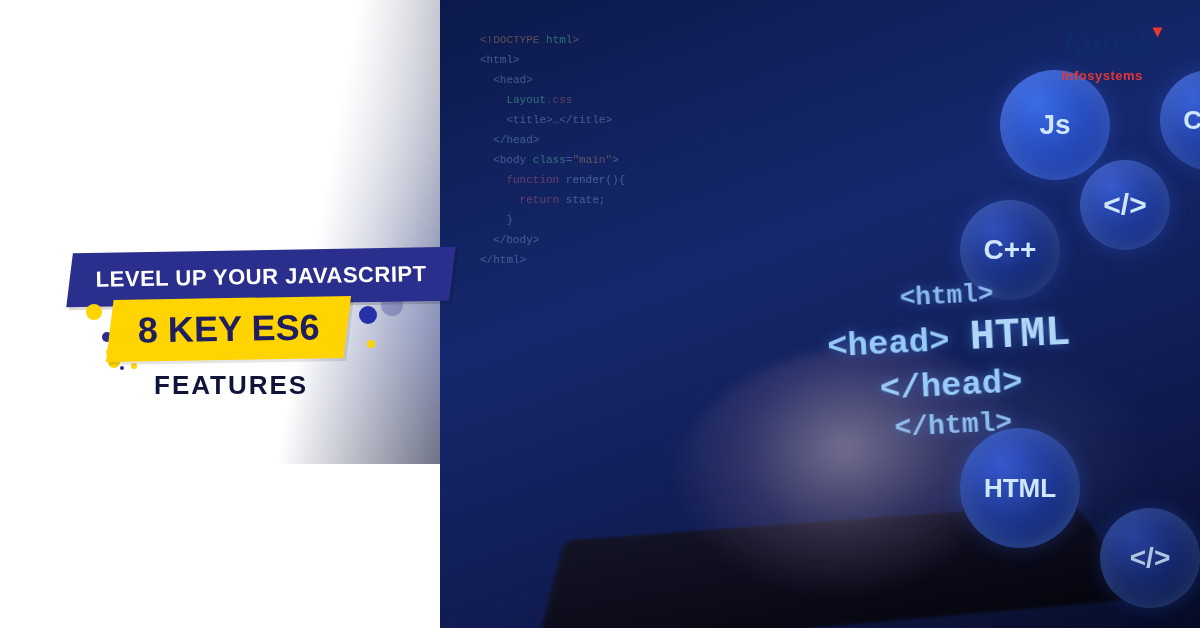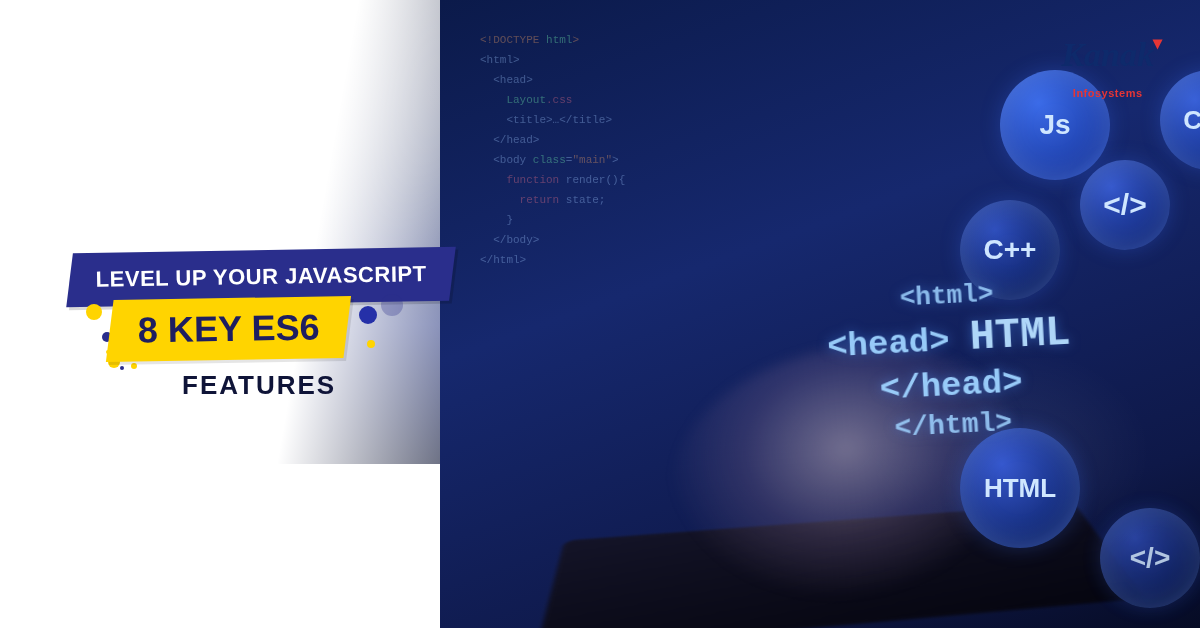--- a/index.html
+++ b/index.html
@@ -114,46 +114,46 @@
     font-size: 36px;
     padding: 10px 28px;
     transform: skewX(-8deg) rotate(-1deg);
     box-shadow: 3px 3px 0 rgba(0,0,0,0.1);
     position: relative;
     z-index: 2;
   }
   .bar-mid span { display:inline-block; transform: skewX(8deg); }
   .features {
     margin-top: 10px;
-    margin-left: 112px;
+    margin-left: 84px;
     color: #0f1438;
     font-weight: 900;
     letter-spacing: 2px;
     font-size: 26px;
   }
   .dot { position:absolute; border-radius:50%; }
   .dot.d1 { width:16px;height:16px; background:#ffd400; left:-24px; top:6px; }
   .dot.d2 { width:10px;height:10px; background:#2a2e8c; left:-8px; top:34px; }
   .dot.d3 { width:18px;height:18px; background:#2530a8; right:-30px; top:8px; }
   .dot.d4 { width:22px;height:22px; background:rgba(42,46,140,0.3); right:-56px; top:-4px; }
   .dot.d5 { width:8px;height:8px; background:#ffd400; right:-28px; top:42px; }
   .splat {
     position:absolute; left:-6px; bottom:-14px; width:40px; height:30px; z-index:1;
   }
 
   
   .logo {
     position: absolute;
-    top: 38px; right: 46px;
-    text-align: center;
+    top: 26px; right: 46px;
+    text-align: left;
     line-height: 1;
   }
   .logo .line1 { font-family: Georgia, 'Times New Roman', serif; font-style: italic; font-weight: 700; color:#0e2a6b; font-size: 34px; position:relative; }
   .logo .line1 .tick { position:absolute; right:-8px; top:-4px; color:#e63535; font-size:18px; font-style:normal; }
-  .logo .line2 { font-family: Arial, sans-serif; font-weight:700; color:#e63535; font-size:11px; letter-spacing:0.5px; margin-top:16px; }
+  .logo .line2 { font-family: Arial, sans-serif; font-weight:700; color:#e63535; font-size:13px; letter-spacing:0.5px; margin-top:9px; }
 
   
   .binary {
     position:absolute; top:80px; left:120px;
     font-family: "Courier New", monospace;
     color: rgba(120,160,230,0.18);
     font-size: 28px; letter-spacing: 8px;
     filter: blur(0.5px);
   }
 </style>

